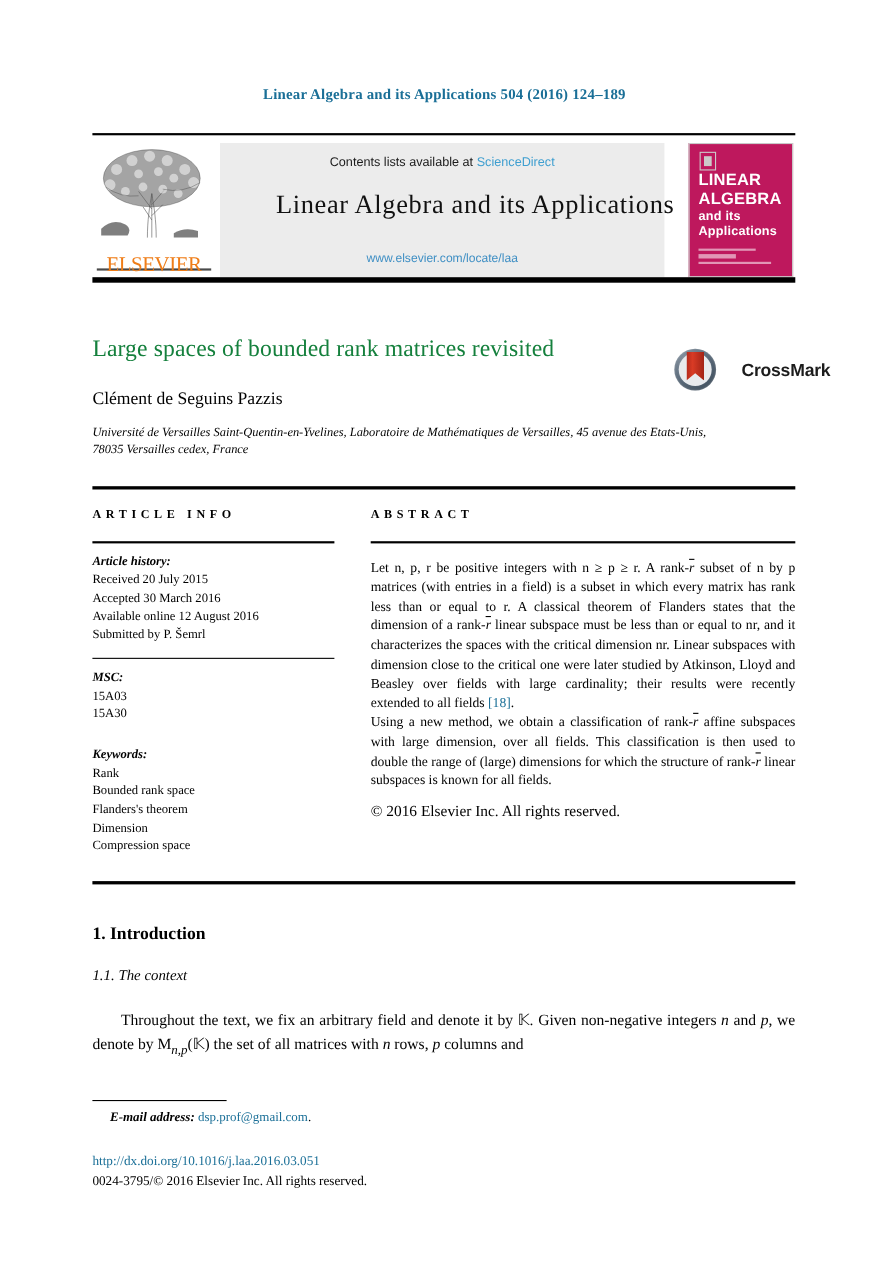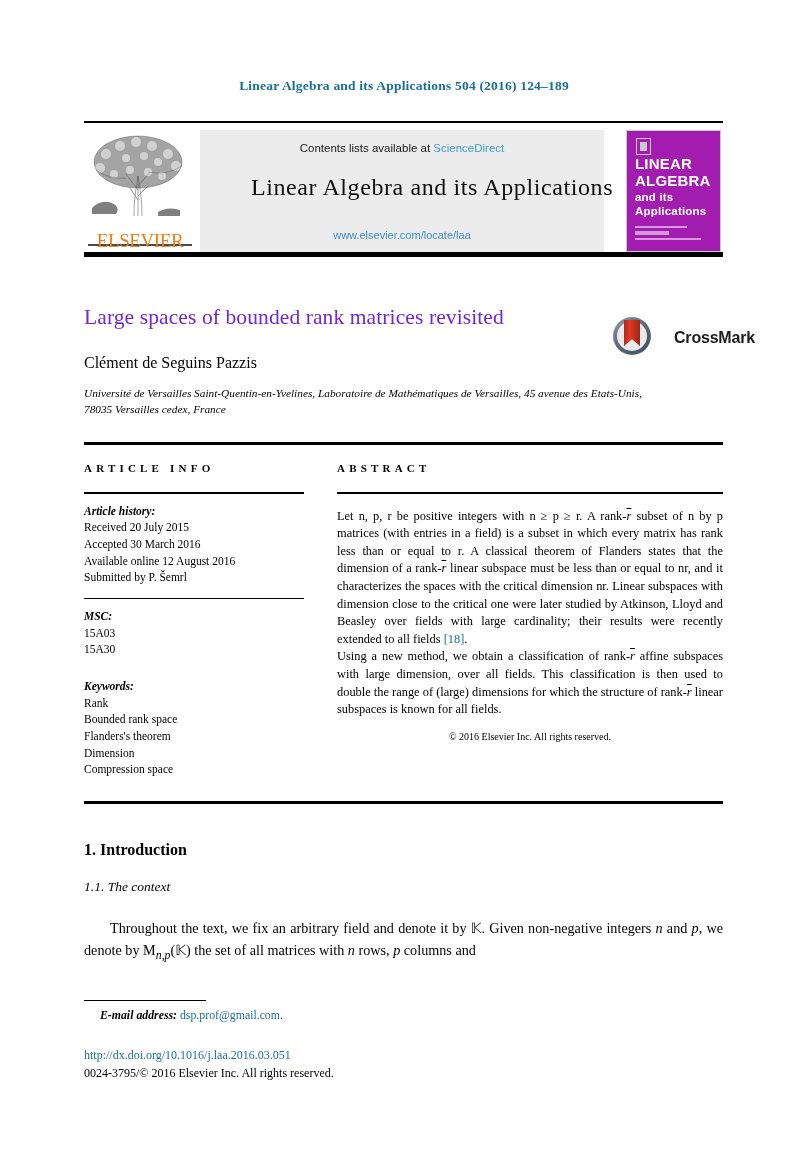--- a/index.html
+++ b/index.html
@@ -128,21 +128,21 @@
     font-size: 11px;
     color: #3f8fc4;
   }
 
   .cover-thumb {
     position: absolute;
     left: 542px;
     top: 9px;
     width: 95px;
     height: 122px;
-    background: #a21caf;
+    background: #be185d;
     border: 1px solid #c9c9c9;
     box-sizing: border-box;
     overflow: hidden;
   }
   .cover-mark {
     position: absolute;
     left: 9px; top: 7px;
     width: 13px; height: 15px;
     border: 1px solid #cfe8dc;
     opacity: 0.85;
@@ -193,21 +193,21 @@
   
   .title-block {
     position: absolute;
     left: 84px;
     top: 305px;
     width: 639px;
   }
   .paper-title {
     font-family: "Liberation Serif", serif;
     font-size: 21.5px;
-    color: #6d28d9;
+    color: #15803d;
     letter-spacing: 0.1px;
     width: 520px;
   }
   .crossmark {
     position: absolute;
     right: 0px;
     top: 12px;
     width: 110px;
     height: 40px;
   }
@@ -313,23 +313,23 @@
     margin-top: 14px;
     font-family: "Liberation Serif", serif;
     font-size: 12.4px;
     line-height: 1.42;
     text-align: justify;
   }
   .abs-body p { margin: 0; }
   .refnum { color: #1a6f97; }
   .copyright {
     margin-top: 12px;
-    text-align: center;
-    font-family: "Liberation Serif", serif;
-    font-size: 10px;
+    text-align: left;
+    font-family: "Liberation Serif", serif;
+    font-size: 14px;
   }
   .ovl {
     text-decoration: overline;
   }
   .mi { font-style: italic; }
 
   
   .section-head {
     position: absolute;
     left: 84px;

